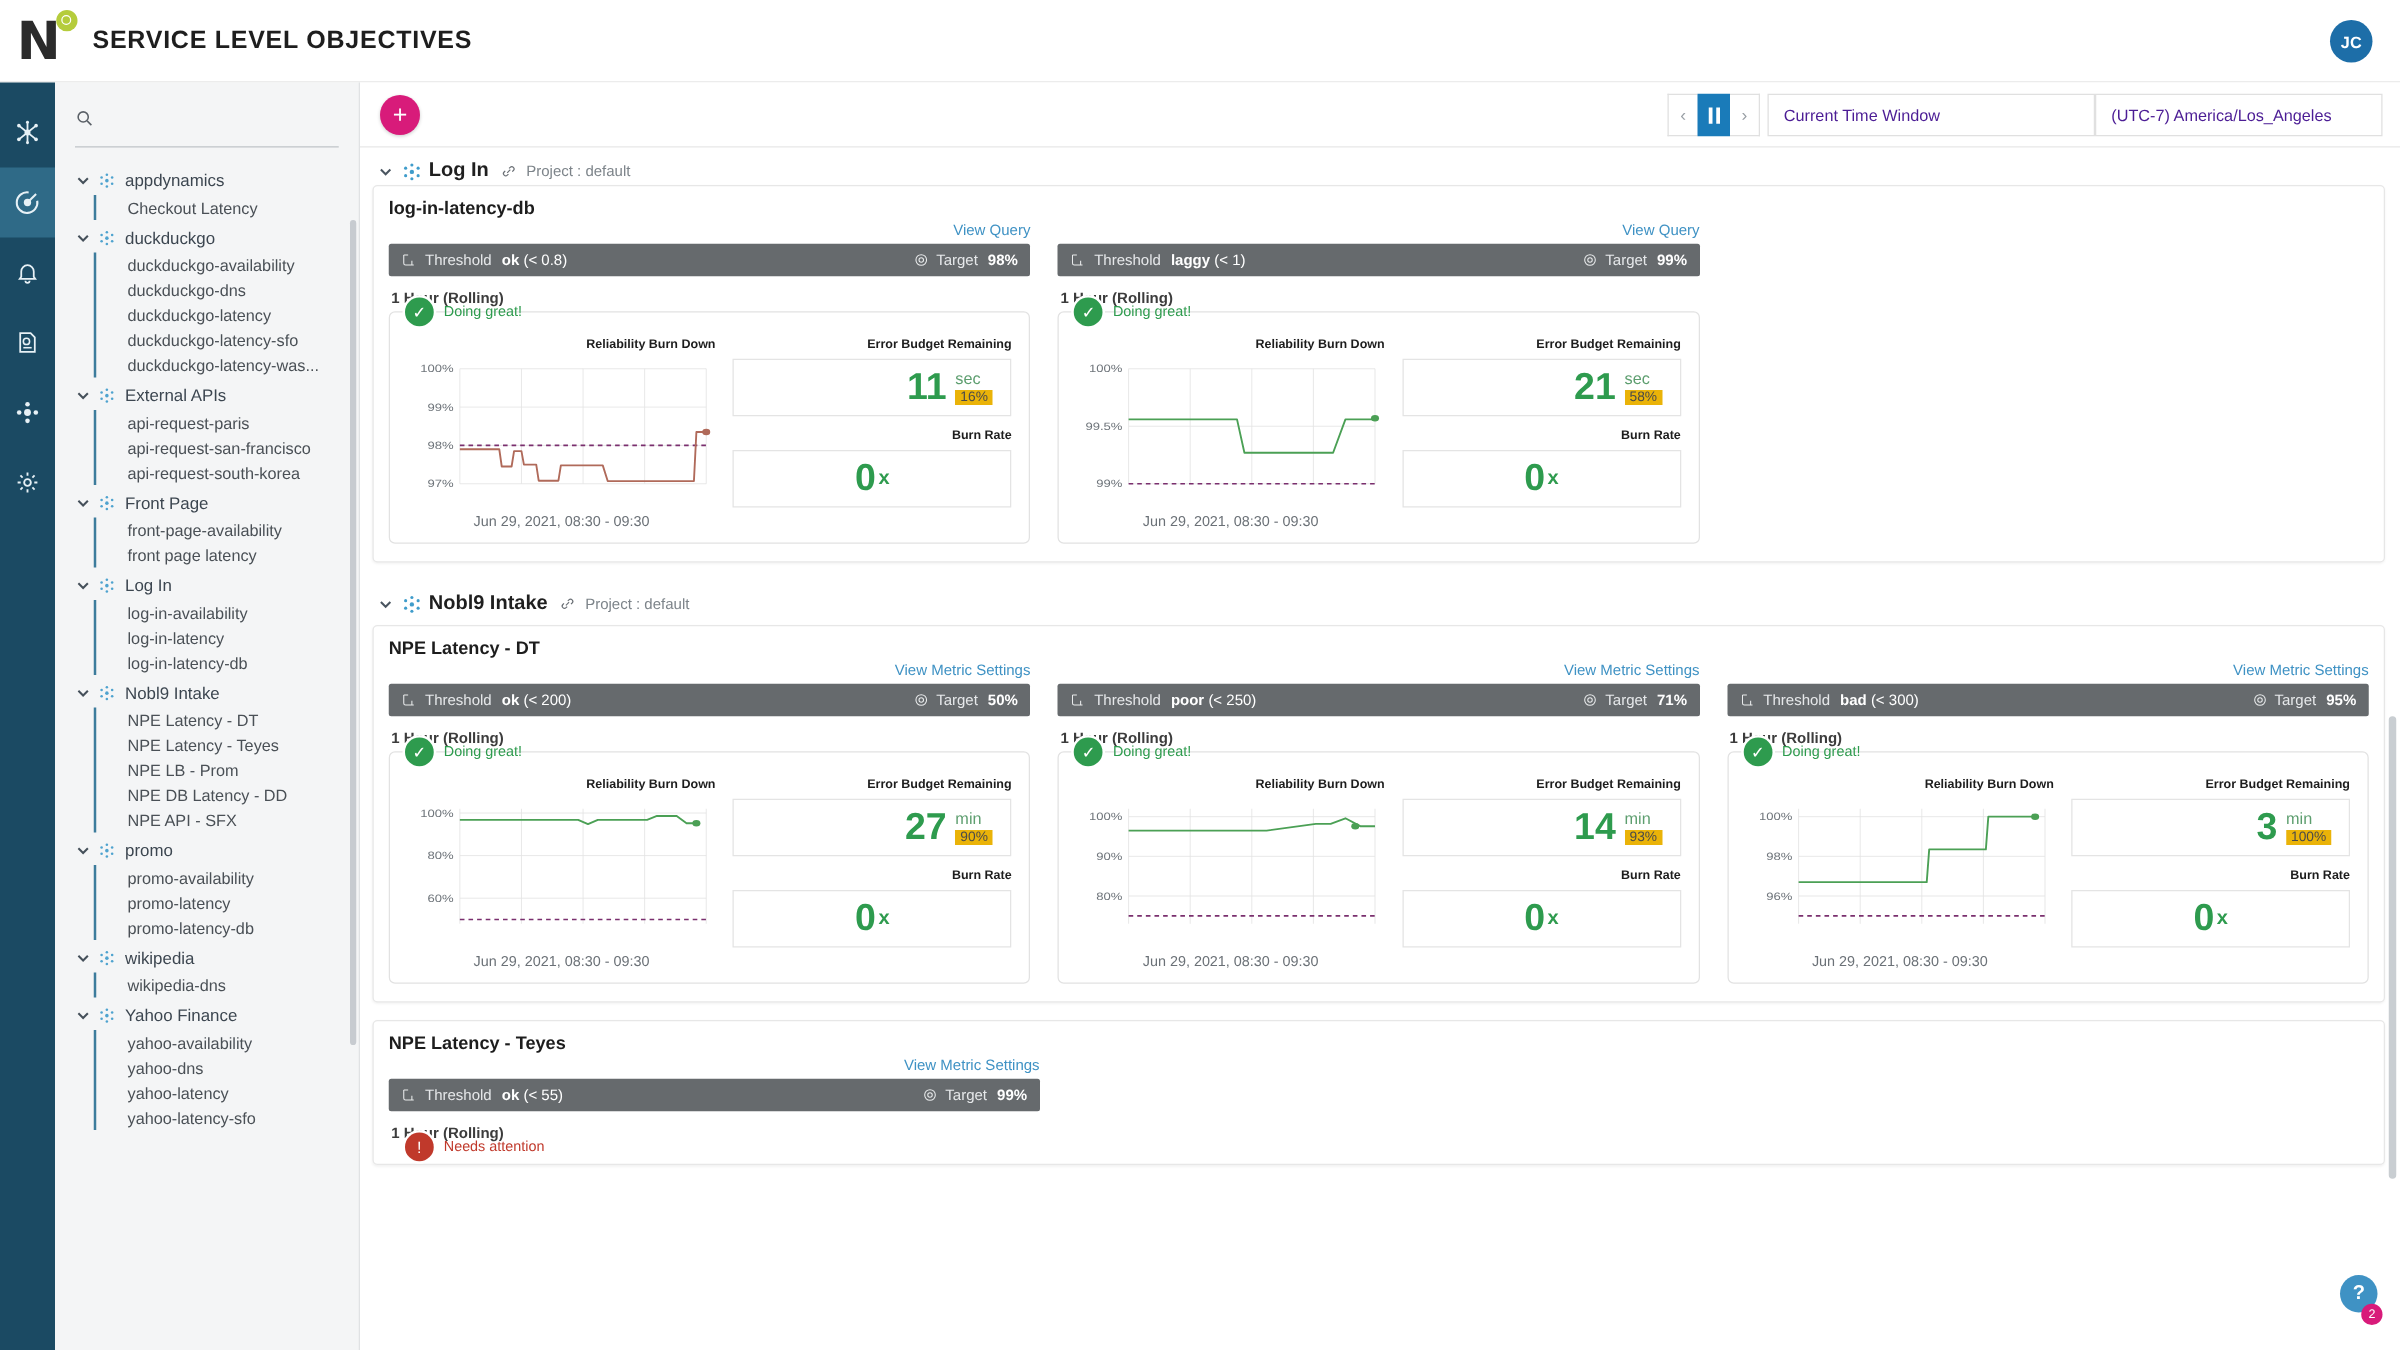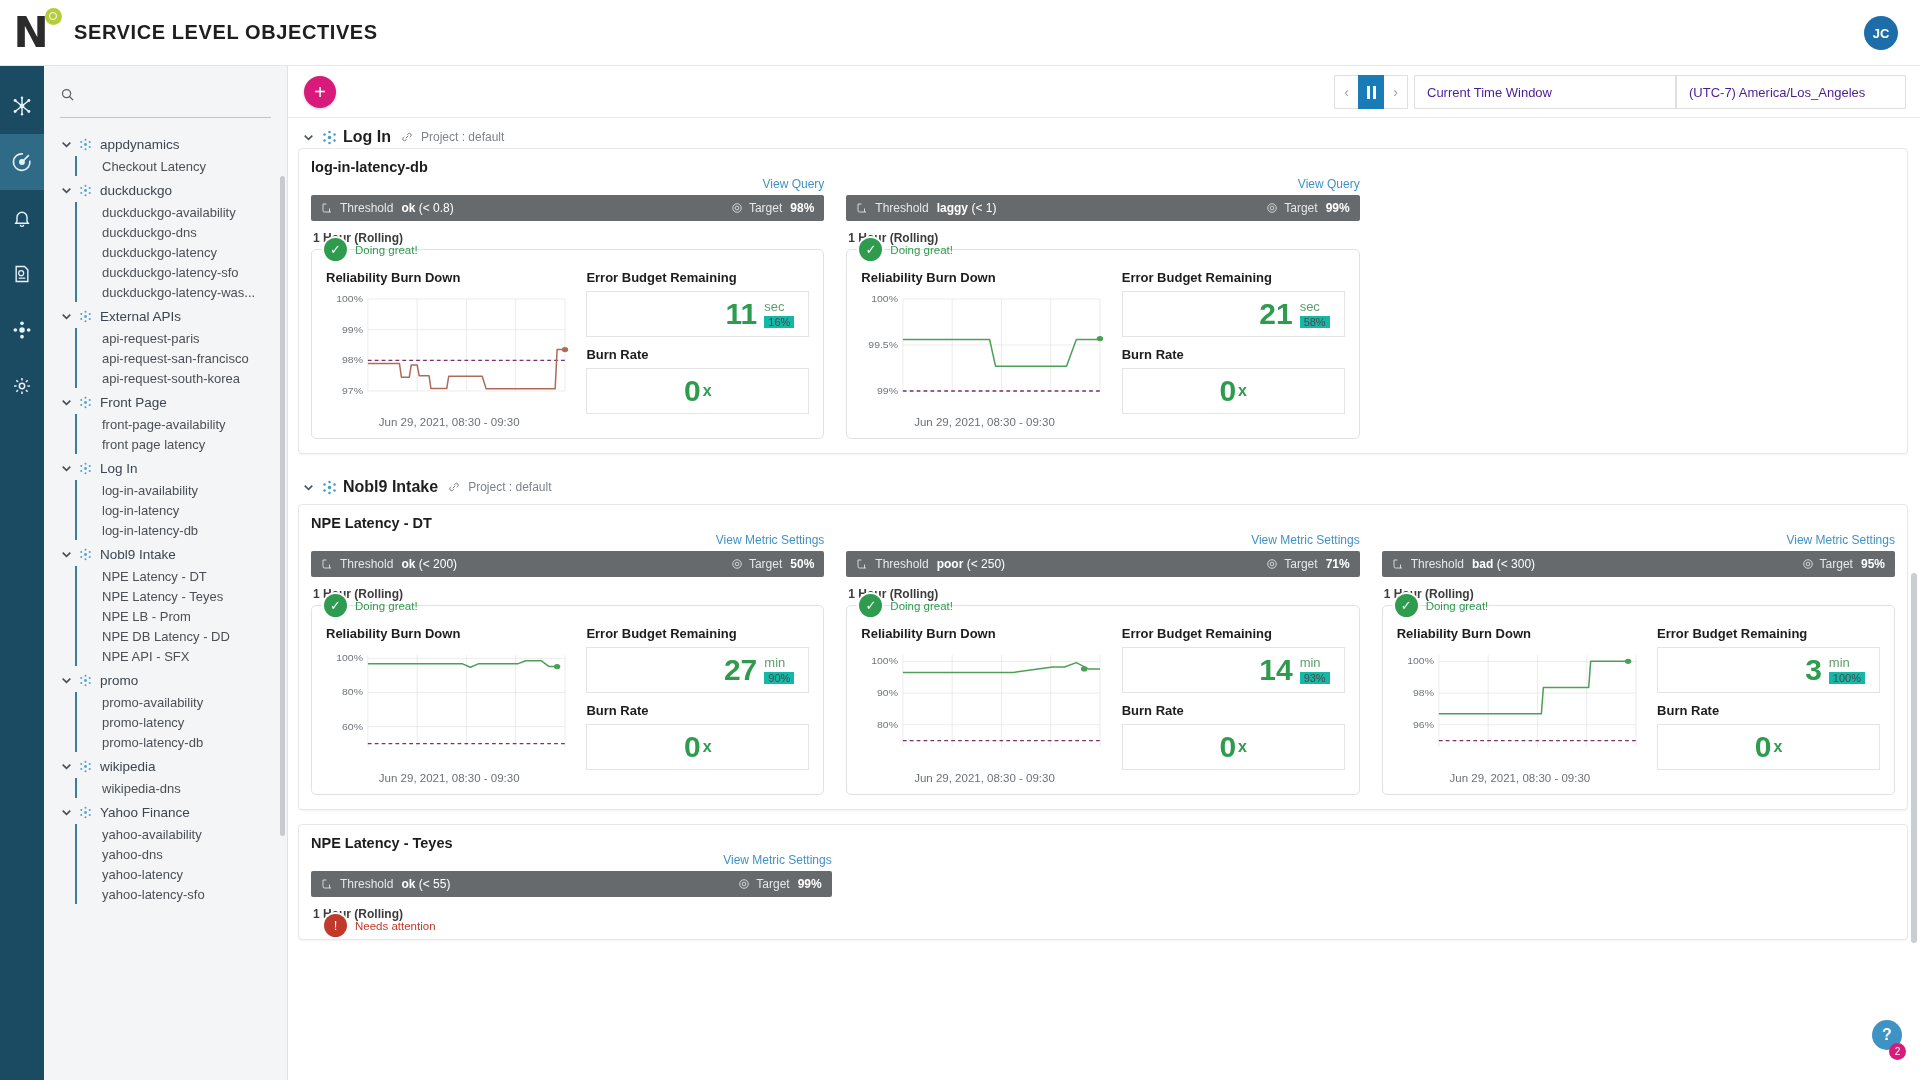--- a/index.html
+++ b/index.html
@@ -148,32 +148,32 @@
   }
   .badge-text { font-size: 11.5px; color: #2e9b4e; margin-left: 8px; }
   .badge-text.warn { color: #c0392b; }
   .badge-circle.warn { background: #c0392b; }
   .panel {
     border: 1px solid #e2e2e2; border-radius: 5px; padding: 20px 14px 10px 14px;
     display: flex; gap: 14px; background:#fff;
   }
   .chart-col { flex: 1.05; min-width: 0; }
   .metric-col { flex: .95; min-width: 0; }
-  .col-title { font-size: 13px; font-weight: 700; color: #1d1d1d; margin-bottom: 6px; }
+  .col-title { font-size: 10px; font-weight: 700; color: #1d1d1d; margin-bottom: 6px; text-align: right; }
   .chart-box { position: relative; height: 122px; }
   .chart-box svg { display:block; width: 100%; height: 122px; }
   .chart-caption { text-align: center; font-size: 11.5px; color: #6b7177; margin-top: 3px; }
   .metric-box {
     border: 1px solid #e4e4e4; height: 46px; display: flex; align-items: center;
     justify-content: flex-end; padding-right: 14px; margin-bottom: 10px;
   }
   .big-num { font-size: 30px; font-weight: 700; color: #2e9b4e; line-height: 1; }
   .unit-stack { margin-left: 7px; display:flex; flex-direction: column; align-items: flex-start; }
   .unit { font-size: 13px; color: #5d9e6f; line-height: 1.05; }
-  .pct-chip { font-size: 11px; background: #14b8a6; color: #4a4a4a; padding: 0 4px; margin-top: 2px; }
+  .pct-chip { font-size: 11px; background: #eab308; color: #4a4a4a; padding: 0 4px; margin-top: 2px; }
   .burn-inline { font-size: 16px; color: #2e9b4e; font-weight: 600; margin-left: 2px; }
   .metric-box.solo { justify-content: center; padding-right: 0; }
   
   .main-scrollbar {
     position: absolute; right: 3px; top: 455px; width: 6px; height: 370px;
     background: #c9ced2; border-radius: 3px;
   }
   .help-btn {
     position: absolute; right: 18px; bottom: 30px; width: 30px; height: 30px; border-radius: 50%;
     background: #3f92c4; color: #fff; display:flex; align-items:center; justify-content:center;

